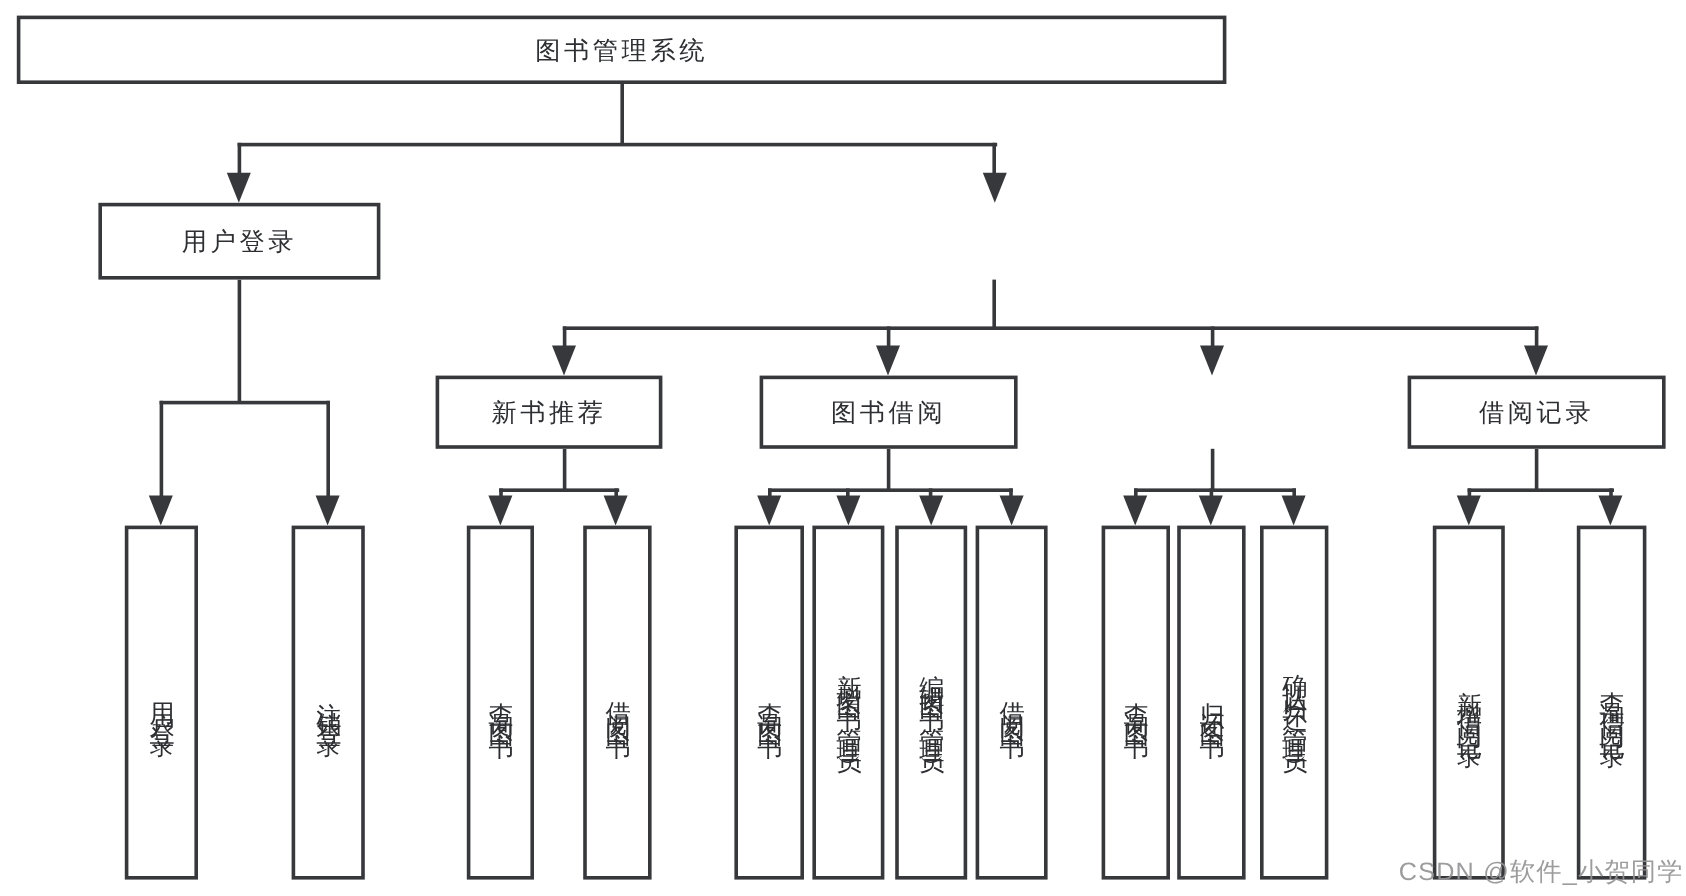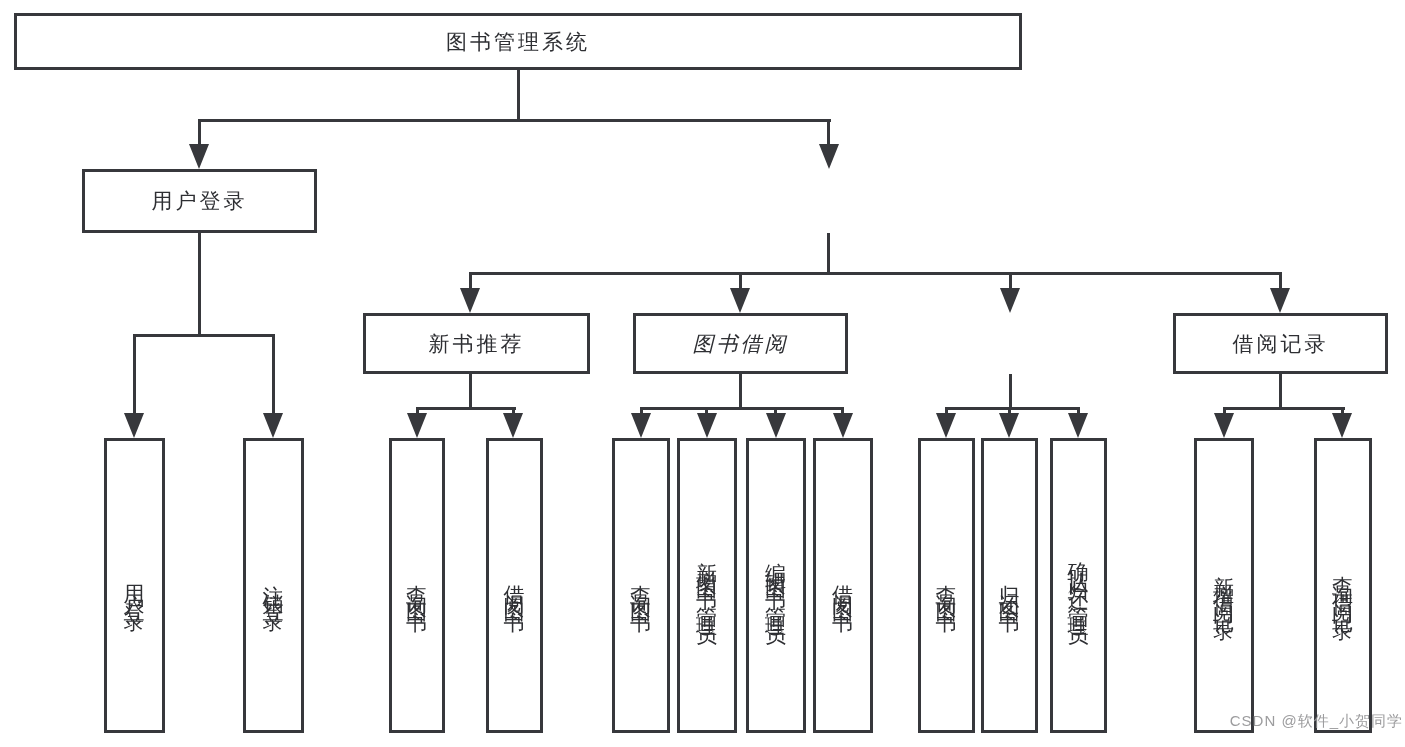--- a/index.html
+++ b/index.html
@@ -49,40 +49,40 @@
     height: 0;
     border-left: 10px solid transparent;
     border-right: 10px solid transparent;
     border-top: 25px solid #37383c;
     z-index: 1;
   }
   .watermark {
     position: absolute;
     top: 712px;
     right: 2px;
-    font-size: 15px;
+    font-size: 21px;
     color: rgba(148, 148, 150, 0.92);
     letter-spacing: 1px;
     z-index: 5;
     white-space: nowrap;
   }
 </style>
 </head>
 <body>
 
 <div class="canvas">
 
   <div class="box" style="left:14px; top:13px; width:1008px; height:57px;">图书管理系统</div>
 
   <div class="box" style="left:82px; top:169px; width:235px; height:64px;">用户登录</div>
 
 
-  <div class="box" style="left:363px; top:313px; width:227px; height:61px;">新书推荐</div>
+  <div class="box" style="left:363px; top:313px; width:189px; height:61px;">新书推荐</div>
 
-  <div class="box" style="left:633px; top:313px; width:215px; height:61px;font-style:italic;">图书借阅</div>
+  <div class="box" style="left:633px; top:313px; width:215px; height:61px;">图书借阅</div>
 
 
   <div class="box" style="left:1173px; top:313px; width:215px; height:61px;">借阅记录</div>
 
   <div class="box vbox" style="left:104px; top:438px; width:61px; height:295px;">用户登录</div>
 
   <div class="box vbox" style="left:243px; top:438px; width:61px; height:295px;">注销登录</div>
 
   <div class="box vbox" style="left:389px; top:438px; width:56px; height:295px;">查询图书</div>
 

